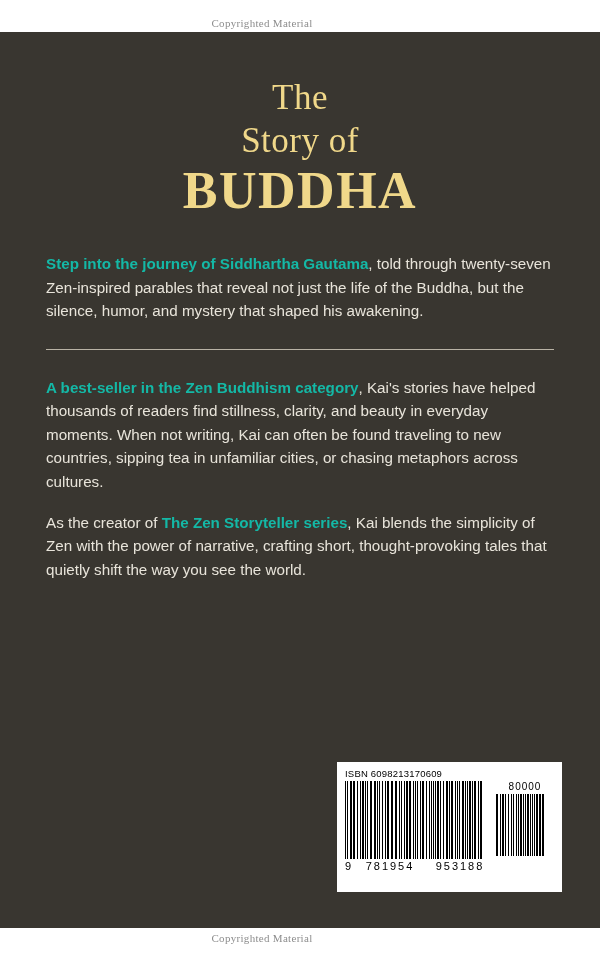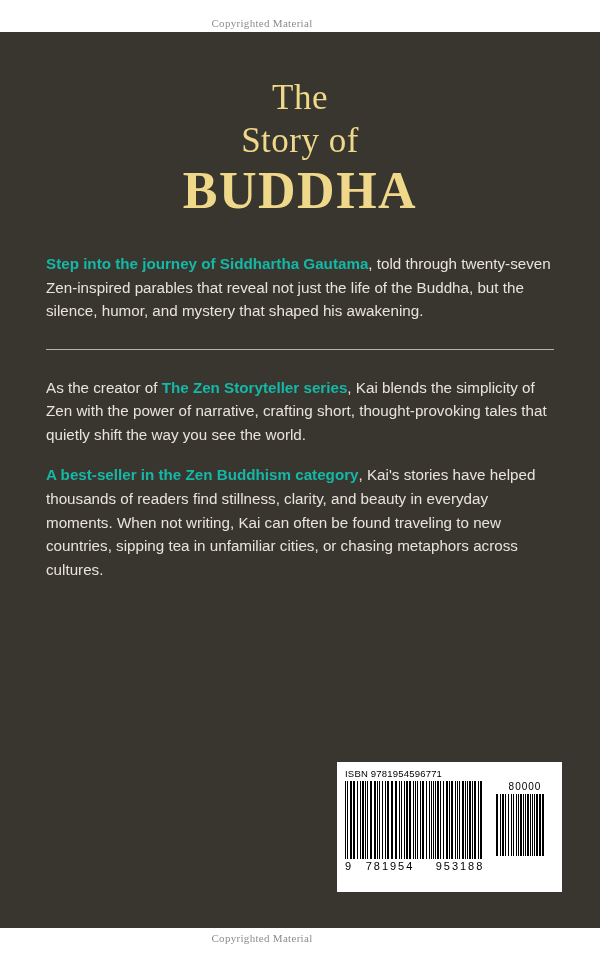--- a/index.html
+++ b/index.html
@@ -156,26 +156,26 @@
       <div class="title-line-3">BUDDHA</div>
     </div>
 
     <div class="body-copy blurb">
       <p><b>Step into the journey of Siddhartha Gautama</b><span>, told through twenty-seven Zen-inspired parables that reveal not just the life of the Buddha, but the silence, humor, and mystery that shaped his awakening.</span></p>
     </div>
 
     <div class="divider"></div>
 
     <div class="body-copy bio">
+      <p><b>A best-seller in the Zen Buddhism category</b><span>, Kai's stories have helped thousands of readers find stillness, clarity, and beauty in everyday moments. When not writing, Kai can often be found traveling to new countries, sipping tea in unfamiliar cities, or chasing metaphors across cultures.</span></p>
       <p><span>As the creator of </span><b>The Zen Storyteller series</b><span>, Kai blends the simplicity of Zen with the power of narrative, crafting short, thought-provoking tales that quietly shift the way you see the world.</span></p>
-      <p><b>A best-seller in the Zen Buddhism category</b><span>, Kai's stories have helped thousands of readers find stillness, clarity, and beauty in everyday moments. When not writing, Kai can often be found traveling to new countries, sipping tea in unfamiliar cities, or chasing metaphors across cultures.</span></p>
     </div>
 
     <div class="barcode-box">
-      <div class="isbn-text">ISBN 9781954596771</div>
+      <div class="isbn-text">ISBN 6098213170609</div>
       <div class="barcode-row">
         <div class="barcode-main">
           <div class="bars" id="bars-main">
               <div class="bar" style="width:1px"></div>
               <div class="sp" style="width:1px"></div>
               <div class="bar" style="width:1px"></div>
               <div class="sp" style="width:2px"></div>
               <div class="bar" style="width:2px"></div>
               <div class="sp" style="width:1px"></div>
               <div class="bar" style="width:2px"></div>

